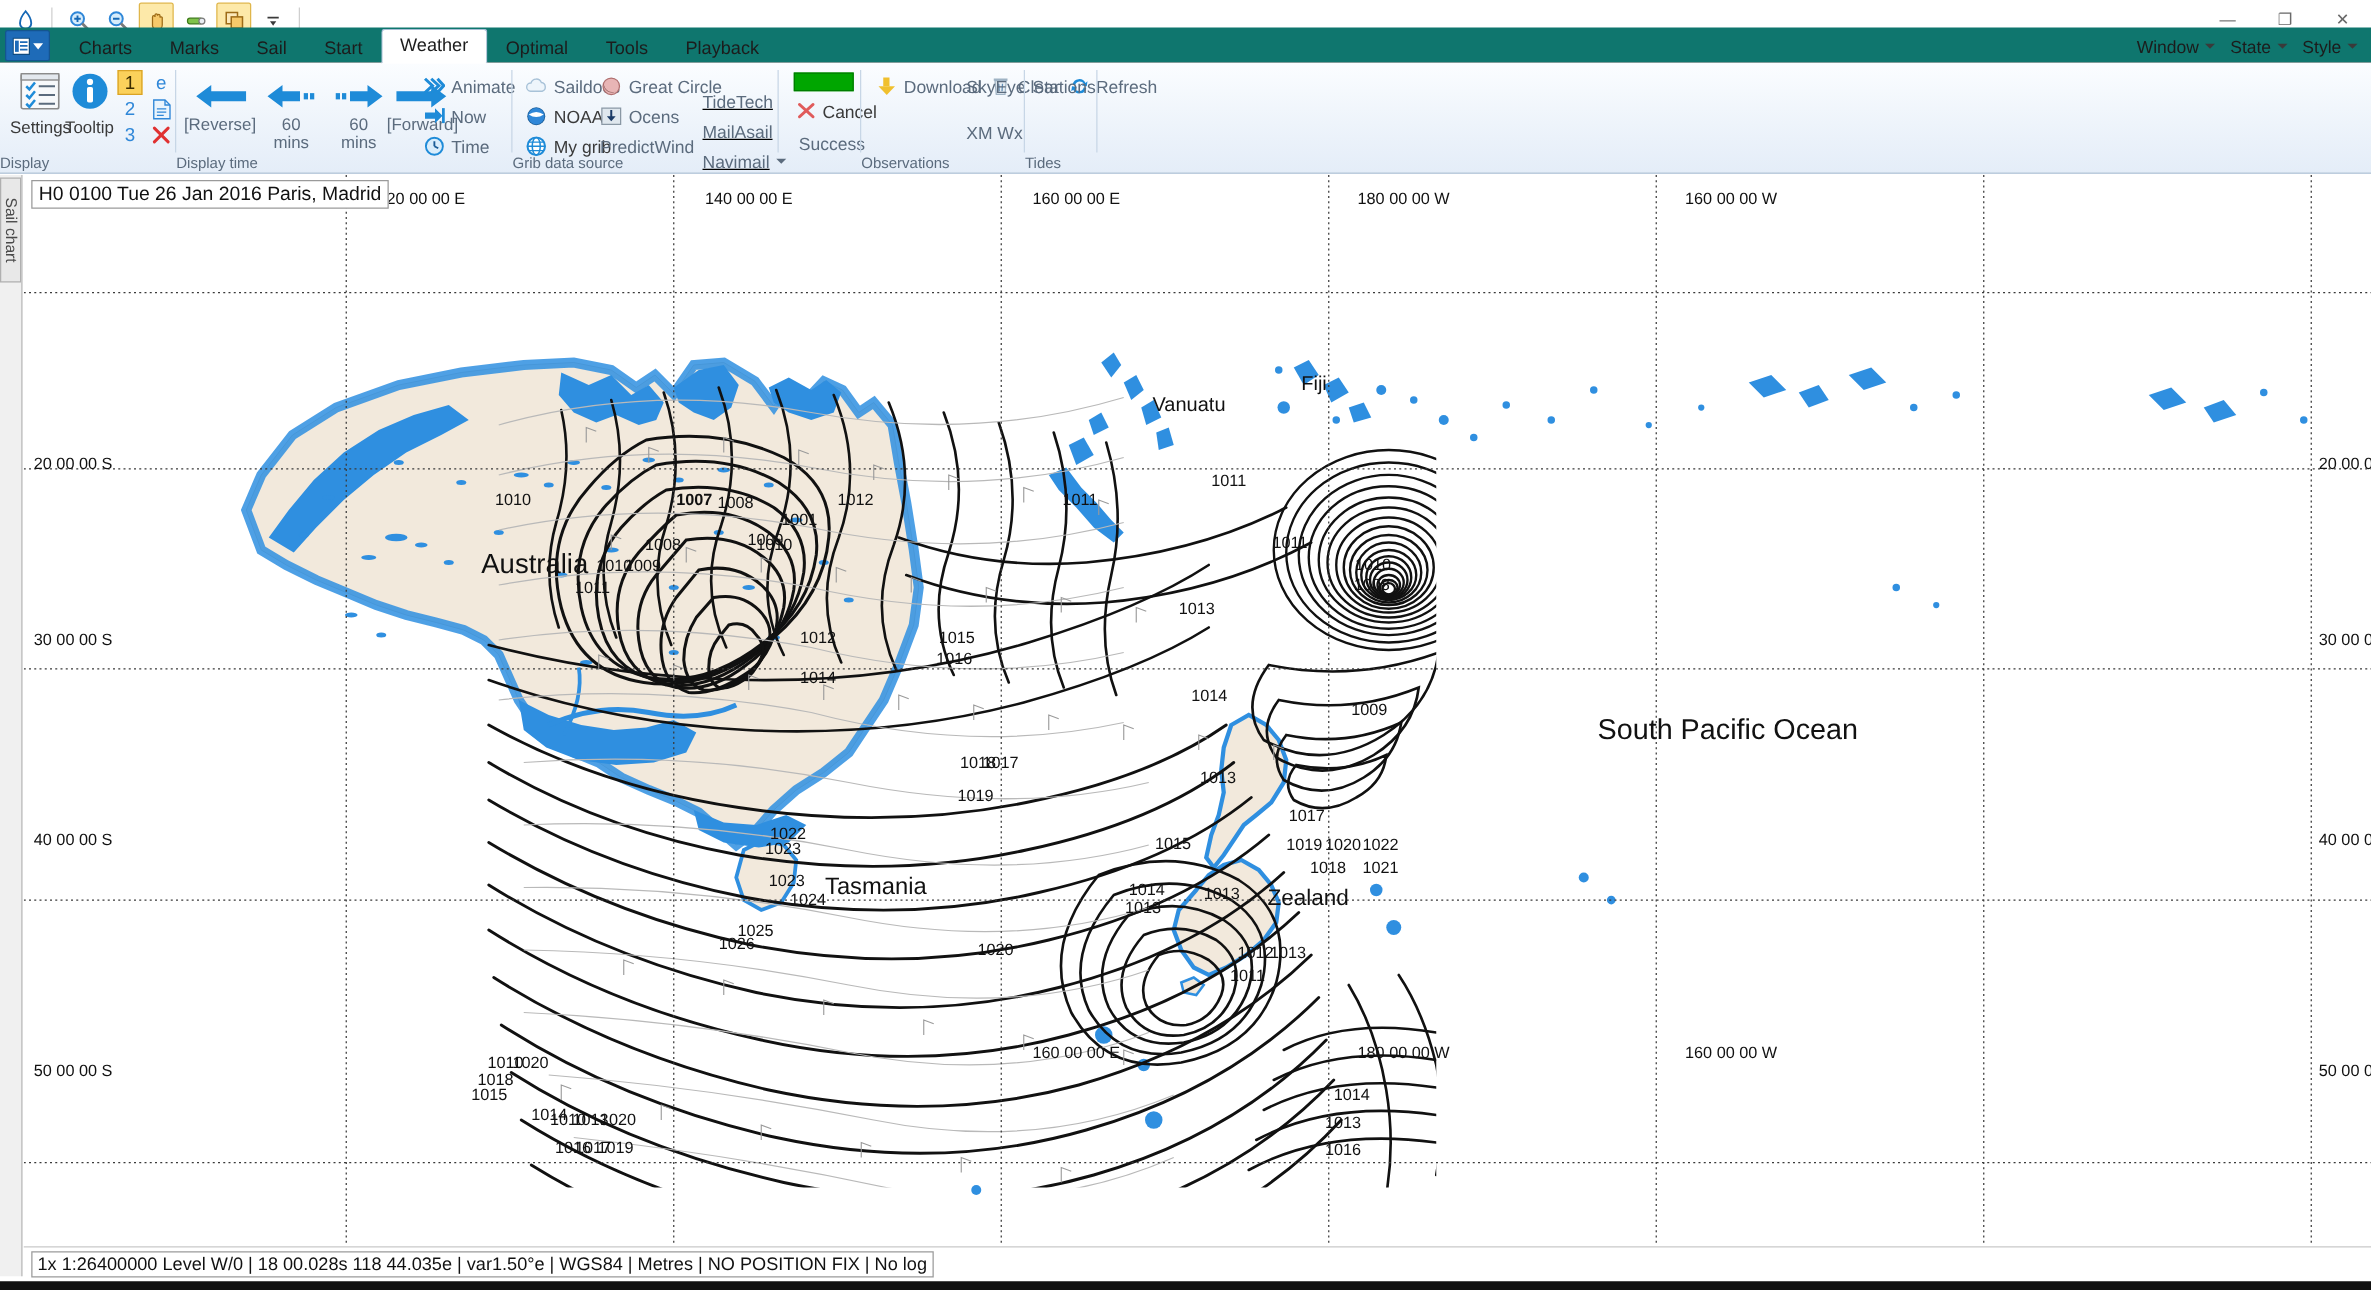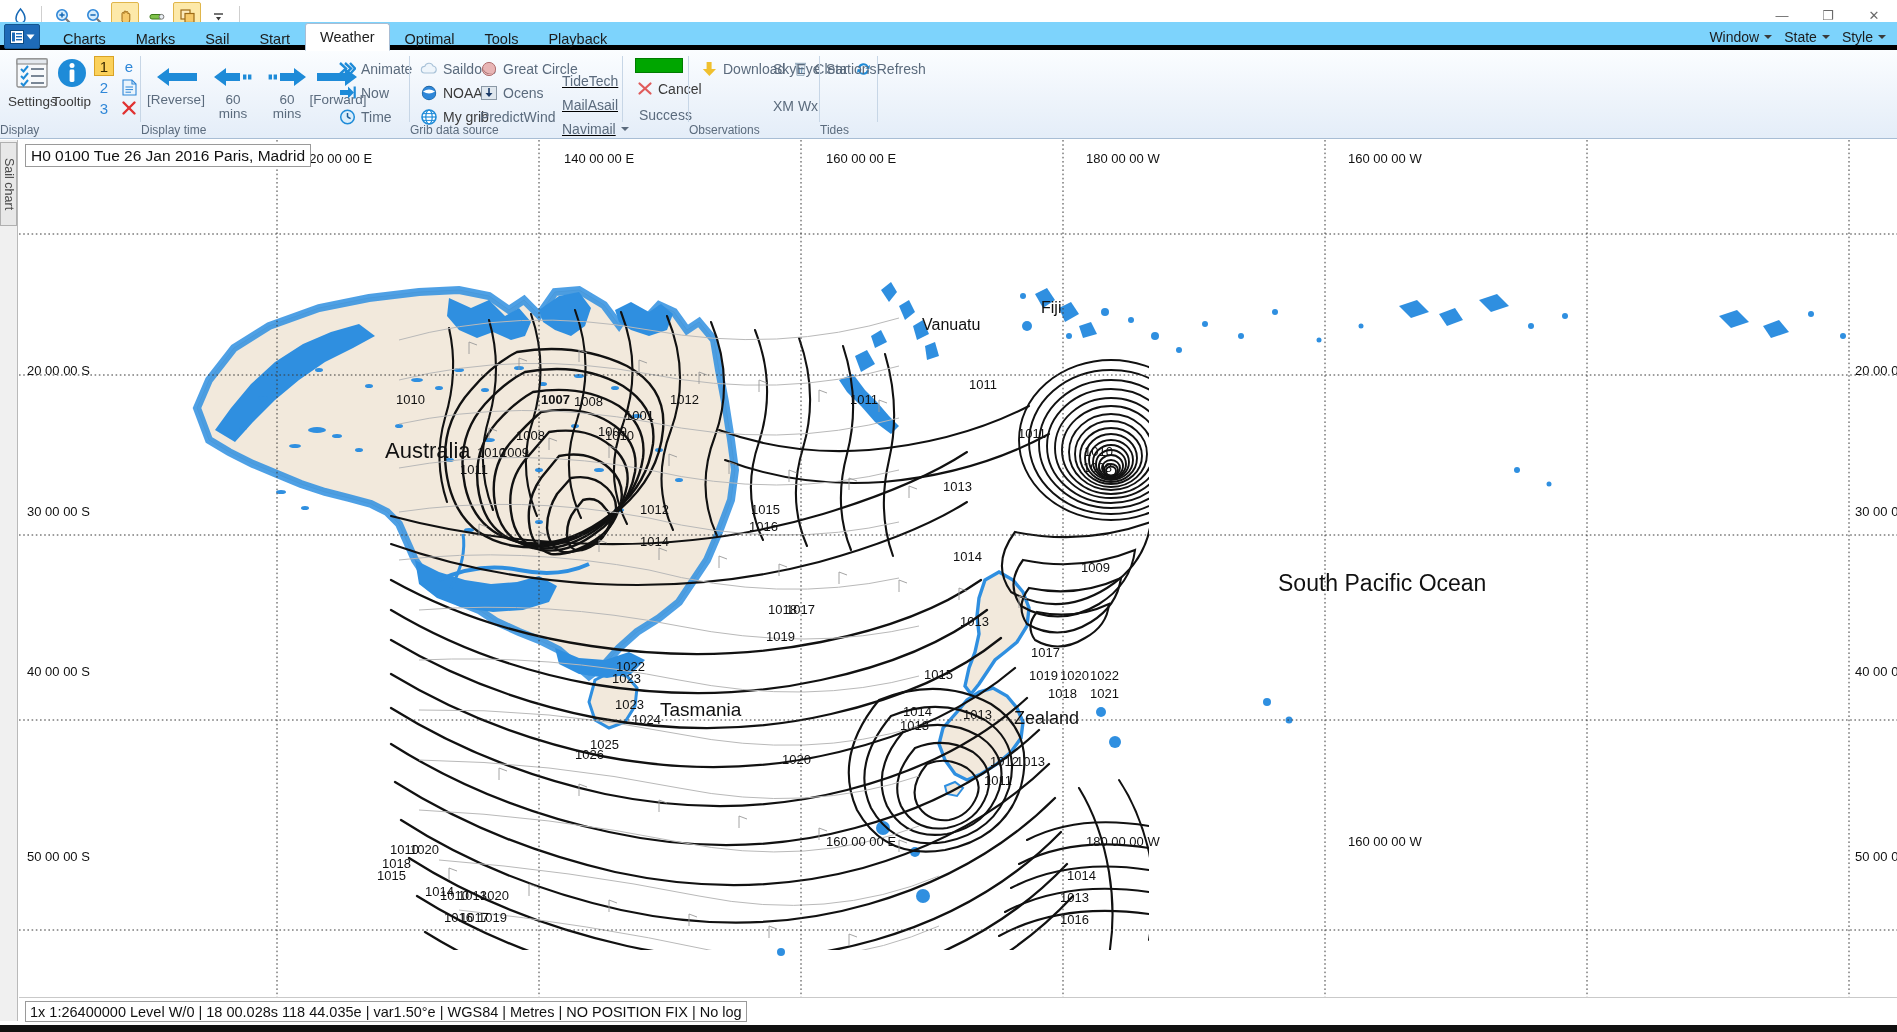--- a/index.html
+++ b/index.html
@@ -25,21 +25,21 @@
   }
   .qat-btn.active { background:#fde9a9; border:1px solid #e0b64b; }
   .qat-sep { width:1px; height:20px; background:#cfcfcf; margin:0 4px; }
   .win-ctrls { position:absolute; right:0; top:0; height:31px; display:flex; }
   .win-btn { width:46px; height:31px; display:flex; align-items:center; justify-content:center; cursor:pointer; }
   .win-glyph { font-size:13px; color:#6a6a6a; line-height:1; font-family:"Liberation Sans", sans-serif; }
 
   
   .tabbar {
     position:absolute; left:0; top:22px; width:1897px; height:29px;
-    background:#7dd3fc; border-bottom:6px solid #000000;
+    background:#0f766e; border-bottom:1px solid #000000;
   }
   .appmenu-btn {
     position:absolute; left:4px; top:2px; width:36px; height:25px;
     background:#1e6bb8; border:1px solid #14558f; border-radius:2px;
     display:flex; align-items:center; justify-content:center; gap:2px; cursor:pointer;
   }
   .tabs { position:absolute; left:48px; top:0; height:29px; display:flex; align-items:flex-end; }
   .tab {
     height:26px; padding:0 14px; display:flex; align-items:center;
     font-size:14.5px; color:#1c1c1c; cursor:pointer; border:1px solid transparent;

